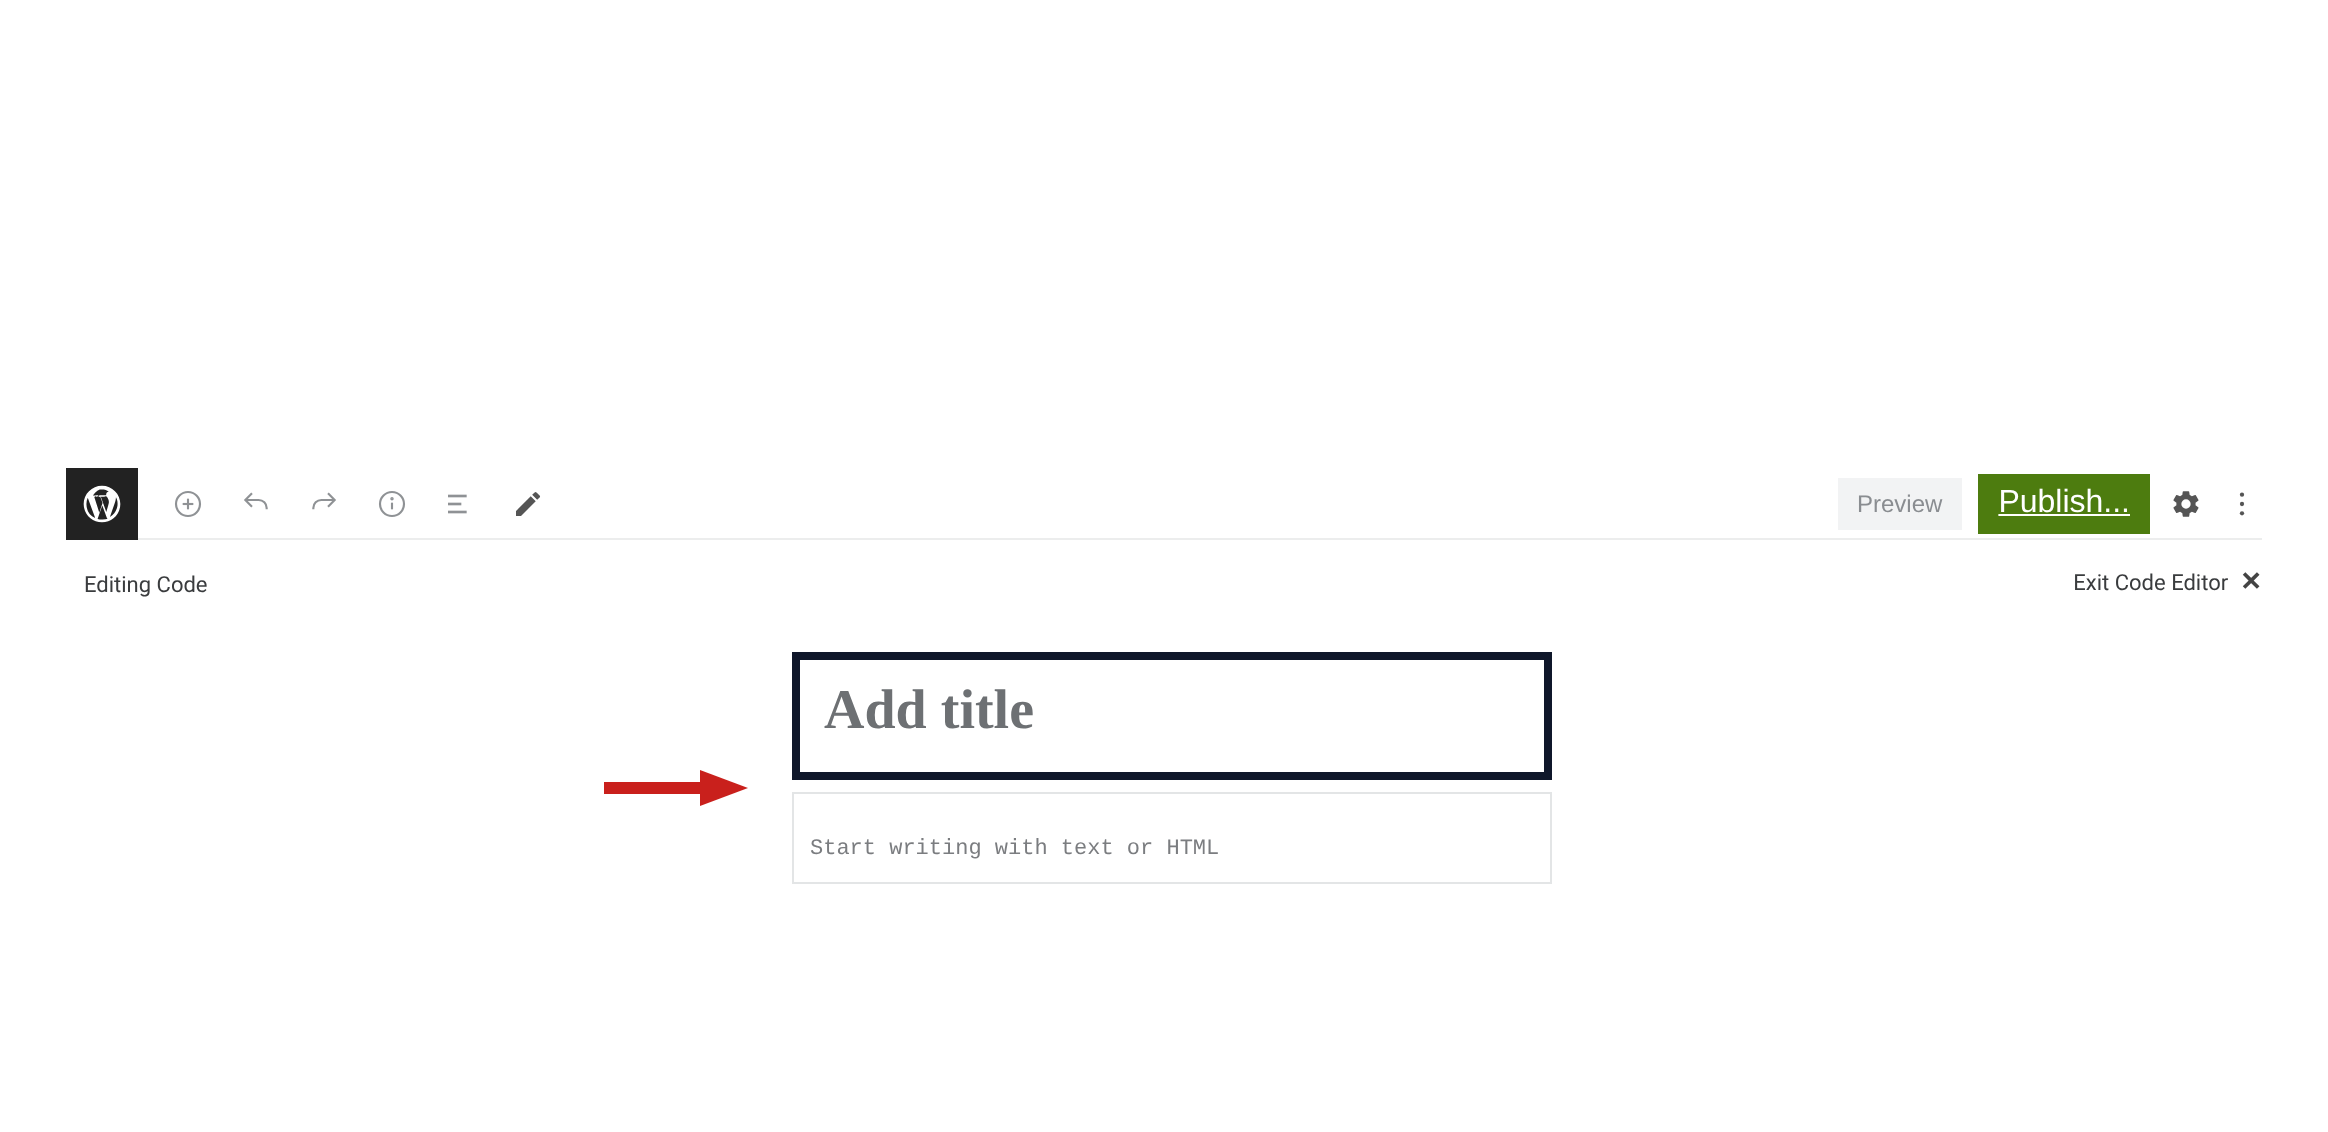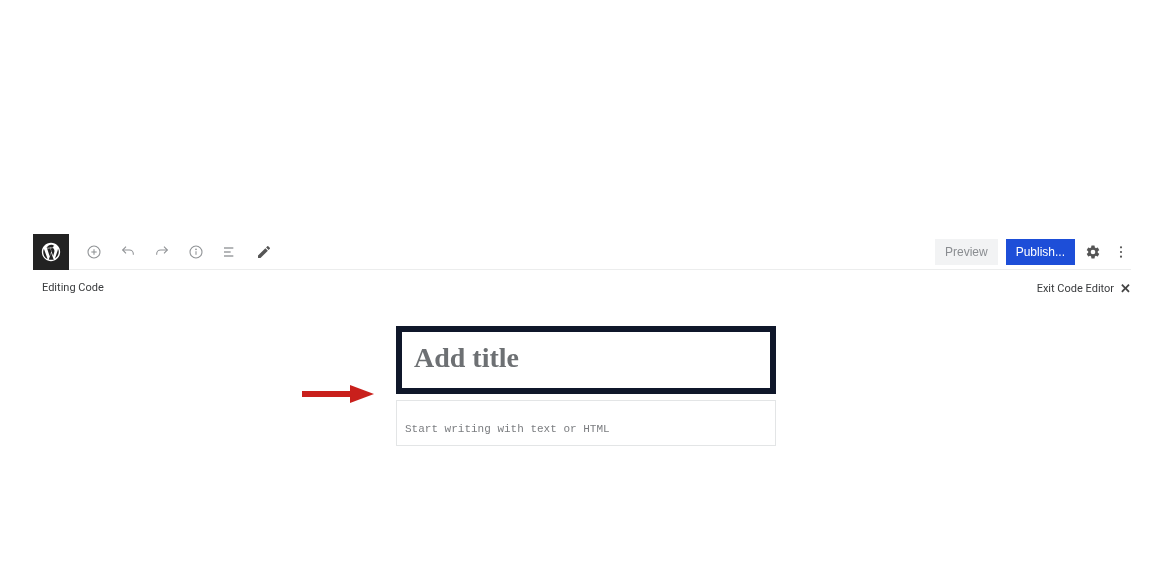--- a/index.html
+++ b/index.html
@@ -54,64 +54,65 @@
   .right-group { display: flex; align-items: center; gap: 8px; }
   .btn-preview {
     background: #f2f3f4;
     color: #8a8d91;
     border: none;
     padding: 6px 10px;
     font-size: 12px;
     cursor: pointer;
   }
   .btn-publish {
-    background: #1d4ed8;
+    background: #4d7c0f;
     color: #fff;
     border: none;
     padding: 6px 10px;
-    font-size: 12px;
-    cursor: pointer;
+    font-size: 16px;
+    cursor: pointer;
+    text-decoration: underline;
   }
   .icon-plain {
     width: 20px; height: 20px;
     display: flex; align-items: center; justify-content: center;
     color: #555; cursor: pointer;
   }
   .icon-plain svg { width: 16px; height: 16px; stroke: currentColor; fill: none; stroke-width: 1.6; }
   .icon-plain.fill svg { fill: currentColor; stroke: none; }
   
   .status-bar {
     position: absolute;
     top: 281px;
     left: 33px;
     right: 33px;
     height: 18px;
     display: flex;
-    align-items: flex-start;
+    align-items: flex-end;
     font-size: 11px;
     color: #3a3c3e;
   }
   .status-left { margin-left: 9px; }
   .status-right {
     margin-left: auto;
     display: flex;
     align-items: center;
     gap: 6px;
     cursor: pointer;
   }
   .status-right .x { font-weight: bold; font-size: 13px; color: #444; }
   
   .editor-wrap {
     position: absolute;
     top: 326px;
     left: 396px;
     width: 380px;
   }
   .title-field {
-    border: 6px solid #0f172a;
+    border: 4px solid #0f172a;
     padding: 10px 12px 14px 12px;
   }
   .title-field input {
     width: 100%;
     border: none;
     outline: none;
     font-family: Georgia, "Times New Roman", serif;
     font-size: 28px;
     font-weight: 700;
     color: #2c2e30;

